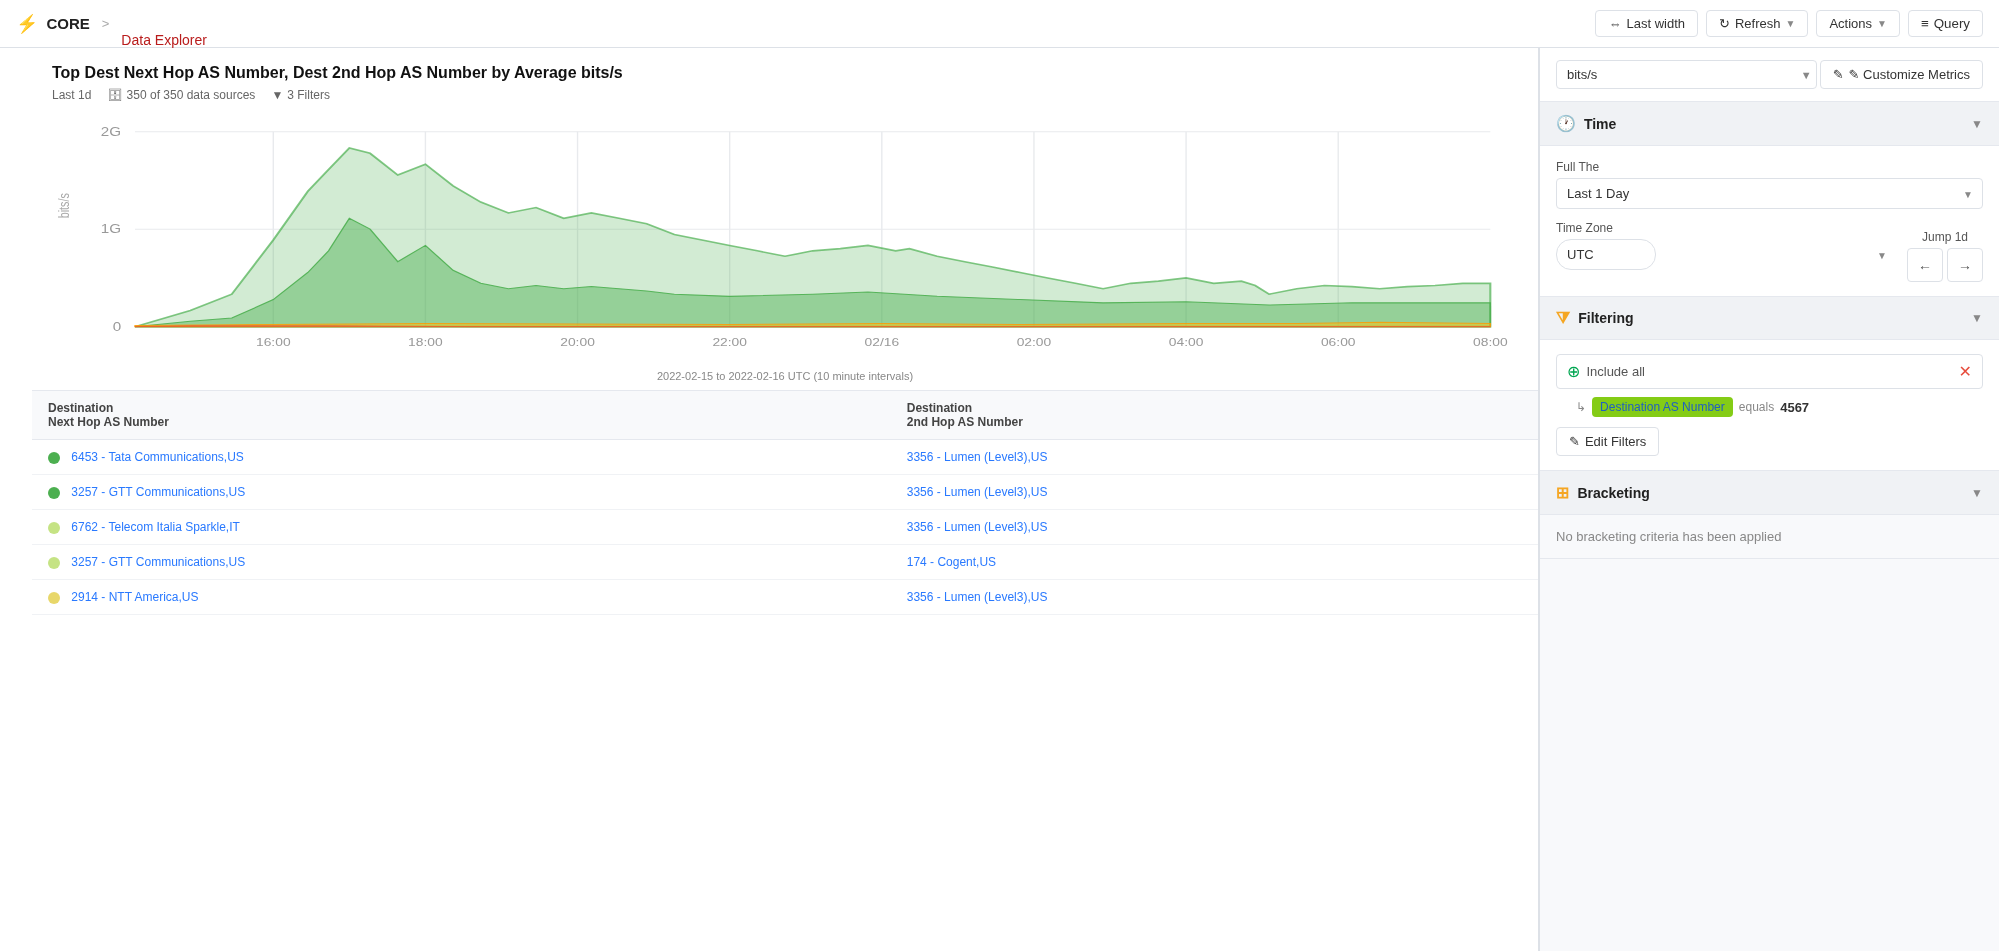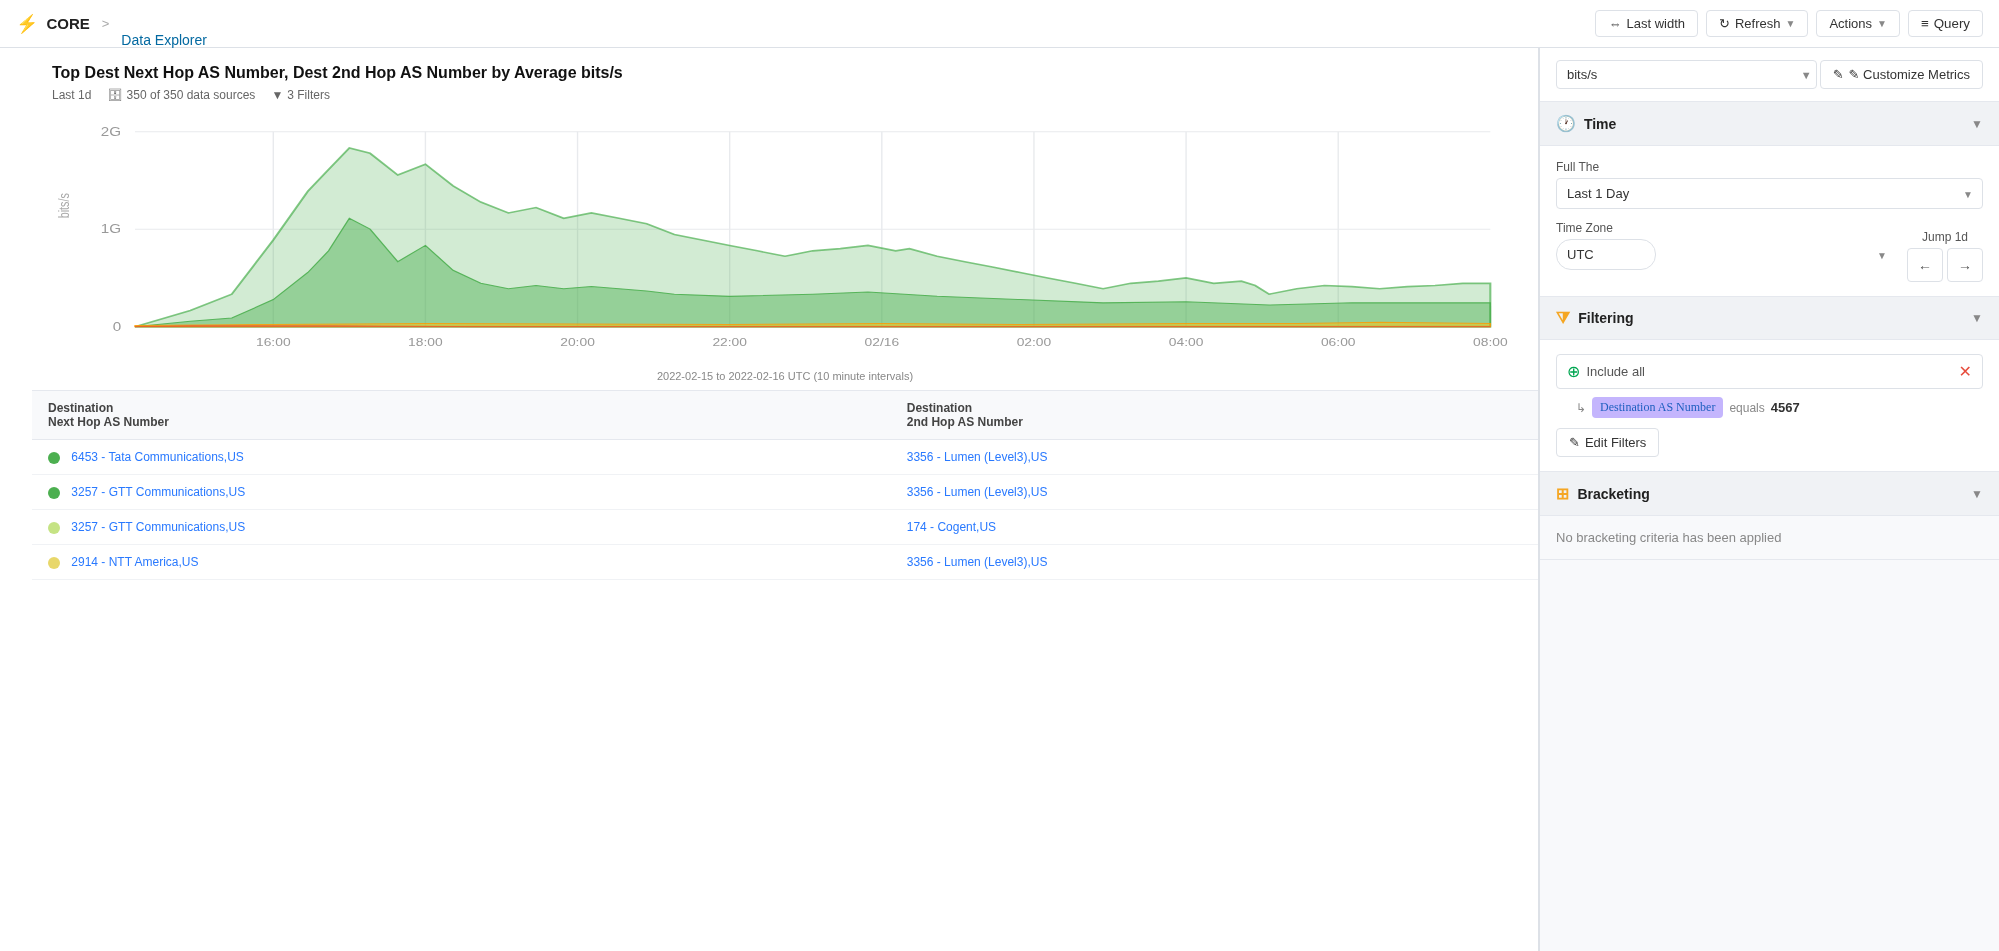--- a/index.html
+++ b/index.html
@@ -8,21 +8,21 @@
     
     .top-nav {
       display: flex; align-items: center; justify-content: space-between;
       background: #fff; border-bottom: 1px solid #dde1e7;
       padding: 0 16px; height: 48px;
     }
     .nav-left { display: flex; align-items: center; gap: 8px; }
     .nav-logo { color: #f5a623; font-size: 18px; }
     .nav-brand { font-weight: 700; font-size: 15px; color: #222; }
     .nav-sep { color: #aaa; margin: 0 4px; }
-    .nav-page { color: #0369a1; font-size: 14px; margin-top: 32px; }
+    .nav-page { color: #b91c1c; font-size: 14px; margin-top: 32px; }
     .nav-right { display: flex; align-items: center; gap: 8px; }
     .btn-nav {
       display: flex; align-items: center; gap: 5px;
       border: 1px solid #dde1e7; border-radius: 4px;
       background: #fff; padding: 5px 12px; cursor: pointer;
       font-size: 13px; color: #333;
     }
     .btn-query {
       background: #fff; border: 1px solid #dde1e7; color: #333;
       display: flex; align-items: center; gap: 5px;
@@ -162,22 +162,22 @@
     .include-all-left { display: flex; align-items: center; gap: 6px; color: #555; font-size: 13px; }
     .plus-circle { color: #00a651; font-size: 16px; }
     .x-red { color: #e74c3c; cursor: pointer; font-size: 16px; }
 
     .filter-sub-row {
       display: flex; align-items: center; gap: 6px; margin-bottom: 10px;
       padding-left: 20px;
     }
     .arrow-icon { color: #888; font-size: 12px; }
     .filter-tag {
-      background: #c4b5fd; color: #2060c0; border-radius: 4px;
-      padding: 3px 8px; font-size: 12px; font-weight: 500; font-family: Liberation Serif, serif;
+      background: #84cc16; color: #2060c0; border-radius: 4px;
+      padding: 3px 8px; font-size: 12px; font-weight: 500;
     }
     .filter-equals { color: #888; font-size: 12px; }
     .filter-value { color: #333; font-size: 13px; font-weight: 600; }
 
     .btn-edit-filters {
       display: flex; align-items: center; gap: 5px;
       border: 1px solid #dde1e7; border-radius: 4px;
       background: #fff; padding: 6px 12px; cursor: pointer;
       font-size: 13px; color: #333;
     }
@@ -318,20 +318,29 @@
         <span class="dot" style="background:#4caf50"></span>
         <a class="link-blue">3257 - GTT Communications,US</a>
       </td>
       <td>
         <a class="link-blue">3356 - Lumen (Level3),US</a>
       </td>
     </tr>
           <tr>
       <td>
         <span class="dot" style="background:#c5e384"></span>
+        <a class="link-blue">6762 - Telecom Italia Sparkle,IT</a>
+      </td>
+      <td>
+        <a class="link-blue">3356 - Lumen (Level3),US</a>
+      </td>
+    </tr>
+          <tr>
+      <td>
+        <span class="dot" style="background:#c5e384"></span>
         <a class="link-blue">3257 - GTT Communications,US</a>
       </td>
       <td>
         <a class="link-blue">174 - Cogent,US</a>
       </td>
     </tr>
           <tr>
       <td>
         <span class="dot" style="background:#e8d76a"></span>
         <a class="link-blue">2914 - NTT America,US</a>

